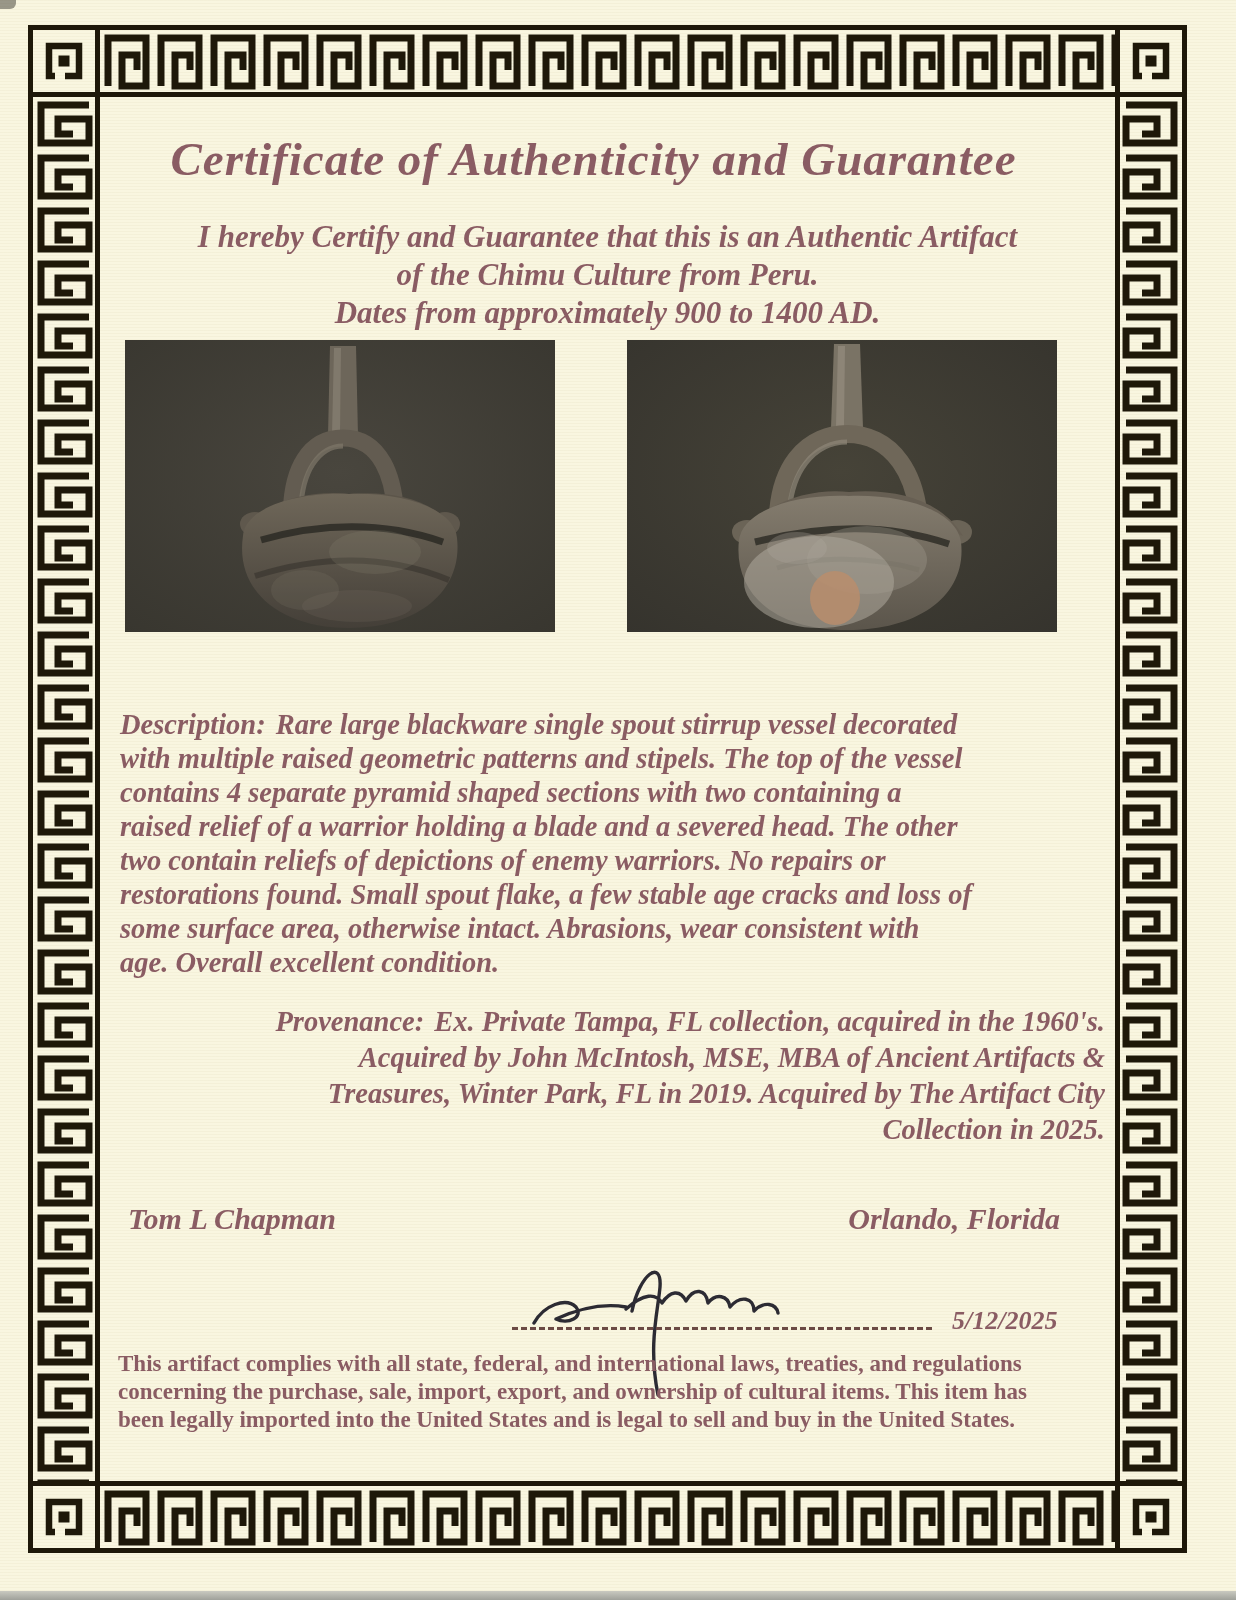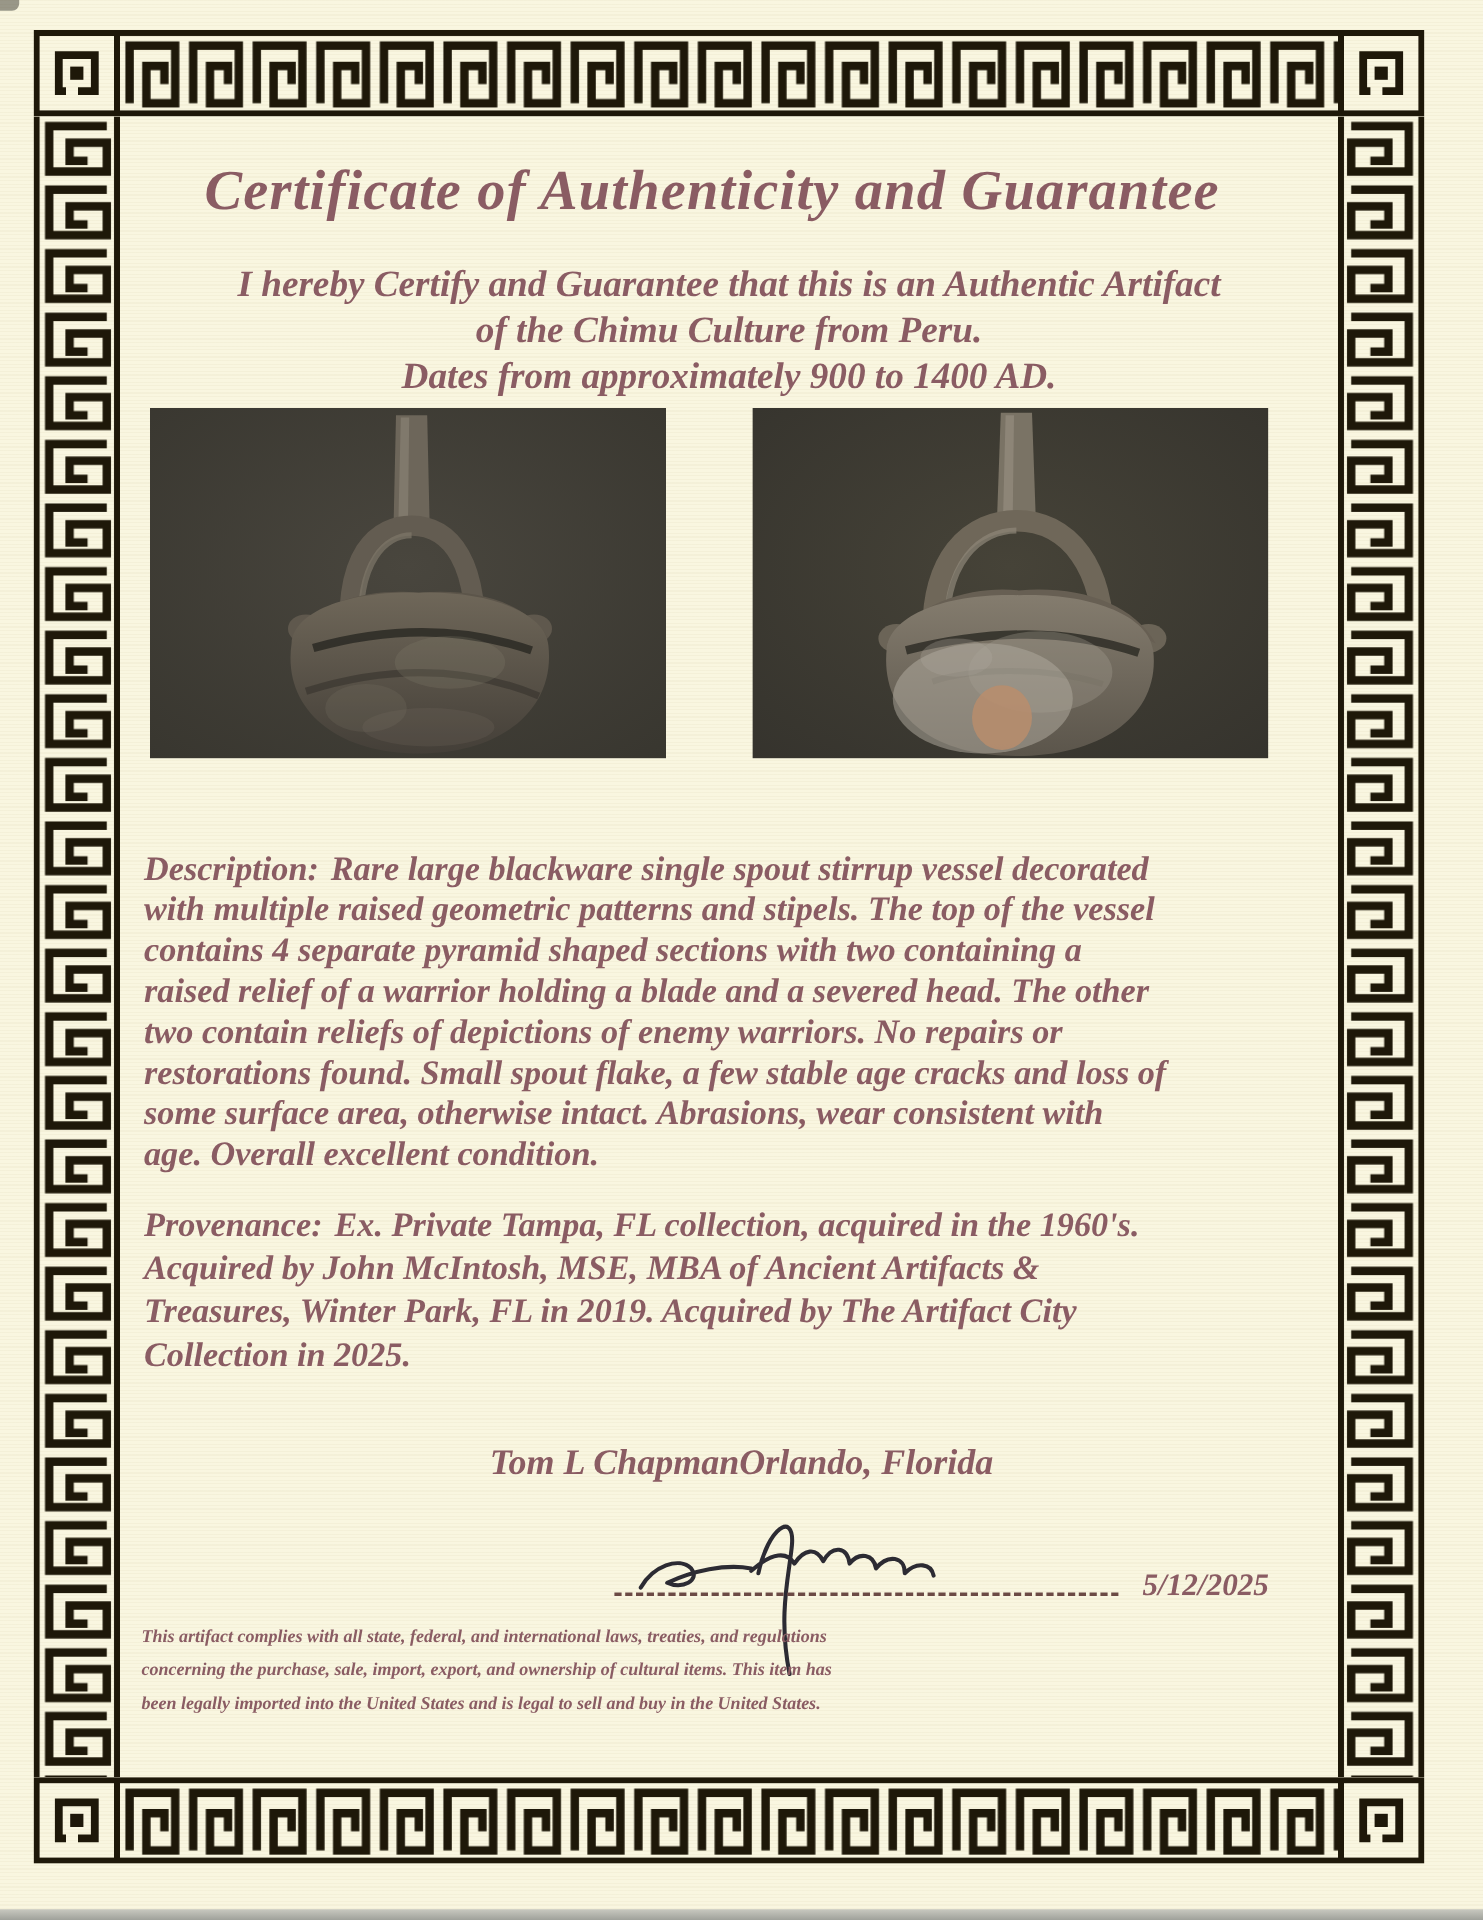--- a/index.html
+++ b/index.html
@@ -33,37 +33,37 @@
     white-space:pre-line;
   }
   .photos{left:125px;top:340px;display:flex;gap:72px;}
   .photo{width:430px;height:292px;display:block;}
   .body-par{
     left:120px;width:985px;margin:0;
     font-size:28.5px;font-style:italic;font-weight:bold;line-height:34px;
   }
   .par-dimensions{top:664px;}
   .par-description{top:708px;}
-  .par-provenance{top:1004px;line-height:36px;}
+  .par-provenance{top:1004px;line-height:36px;text-align:right;}
   .lbl{margin-right:0.35em;}
   .pre{white-space:pre-line;}
   .names-row{
-    left:128px;top:1202px;width:932px;display:flex;justify-content:center;
-    font-size:30px;font-weight:bold;font-style:italic;margin-left:24px;
+    left:128px;top:1202px;width:932px;display:flex;justify-content:space-between;
+    font-size:30px;font-weight:bold;font-style:italic;
   }
   .guarantor{
     left:100px;top:1253px;width:1015px;text-align:center;
     font-size:30px;font-weight:bold;font-style:italic;
   }
   .sig-dashes{left:512px;top:1327px;width:420px;height:0;border-top:3px dashed #6b4a44;}
   .sig-date{left:952px;top:1306px;font-size:26px;font-weight:bold;font-style:italic;}
   .sig-svg{left:520px;top:1245px;}
   .legal{
     left:118px;top:1350px;width:960px;margin:0;
-    font-size:15px;font-weight:bold;font-style:italic;line-height:28px;
+    font-size:23px;font-weight:bold;line-height:28px;
     white-space:pre-line;
   }
   .scan-bar-bottom{left:0;bottom:0;width:1236px;height:9px;background:linear-gradient(#c9c9c0,#9fa19a);}
   .scan-smudge-tl{left:0;top:0;width:16px;height:9px;background:#4a493f;opacity:.55;border-radius:0 0 6px 0;}
 </style>
 </head>
 <body>
 
 <div class="page">
 

